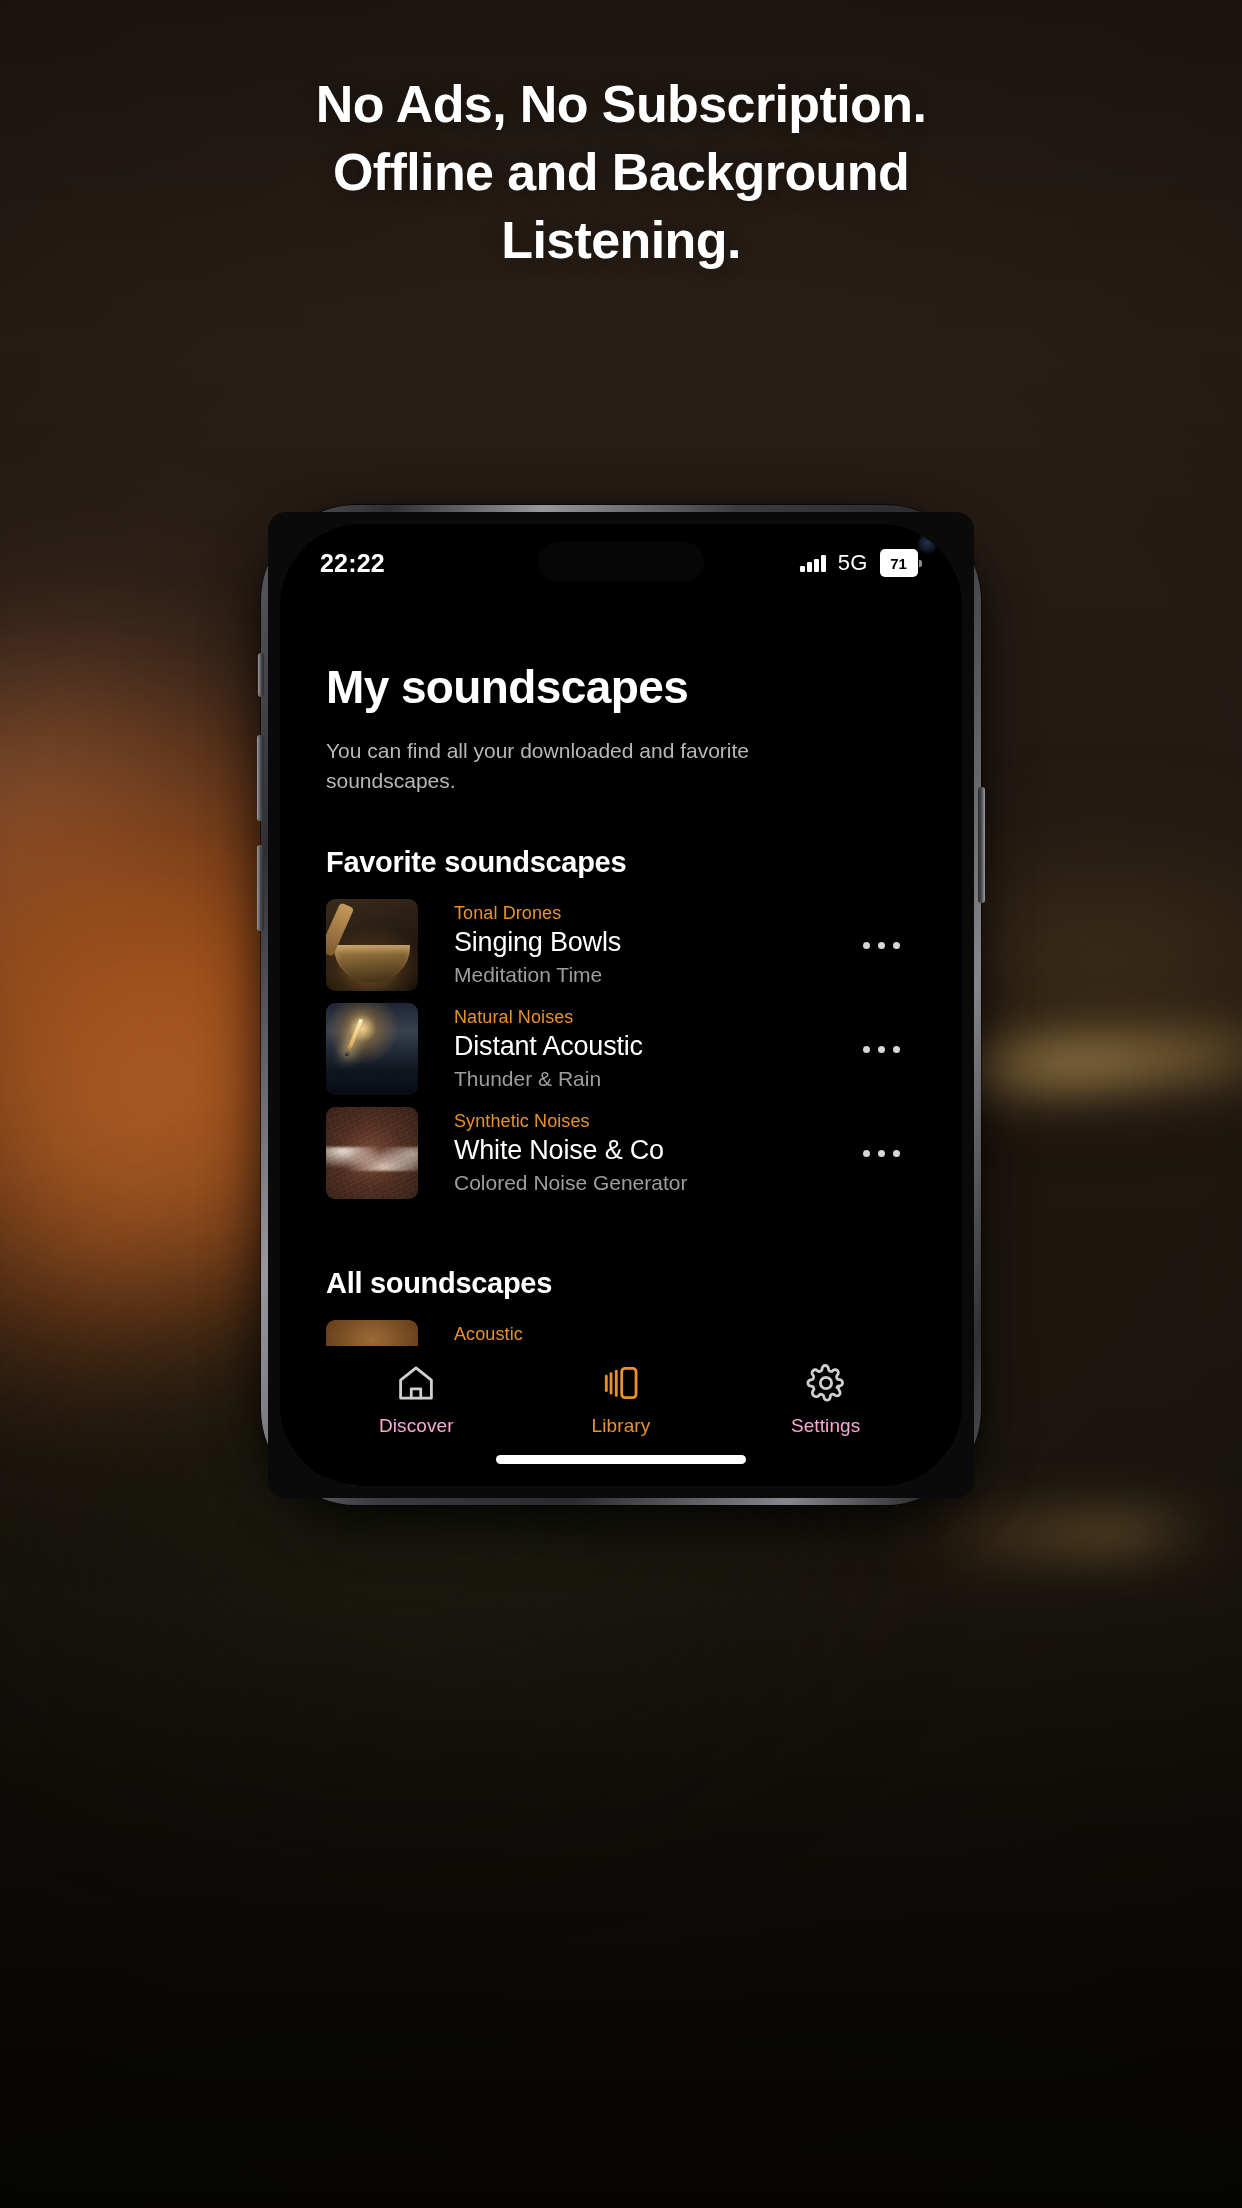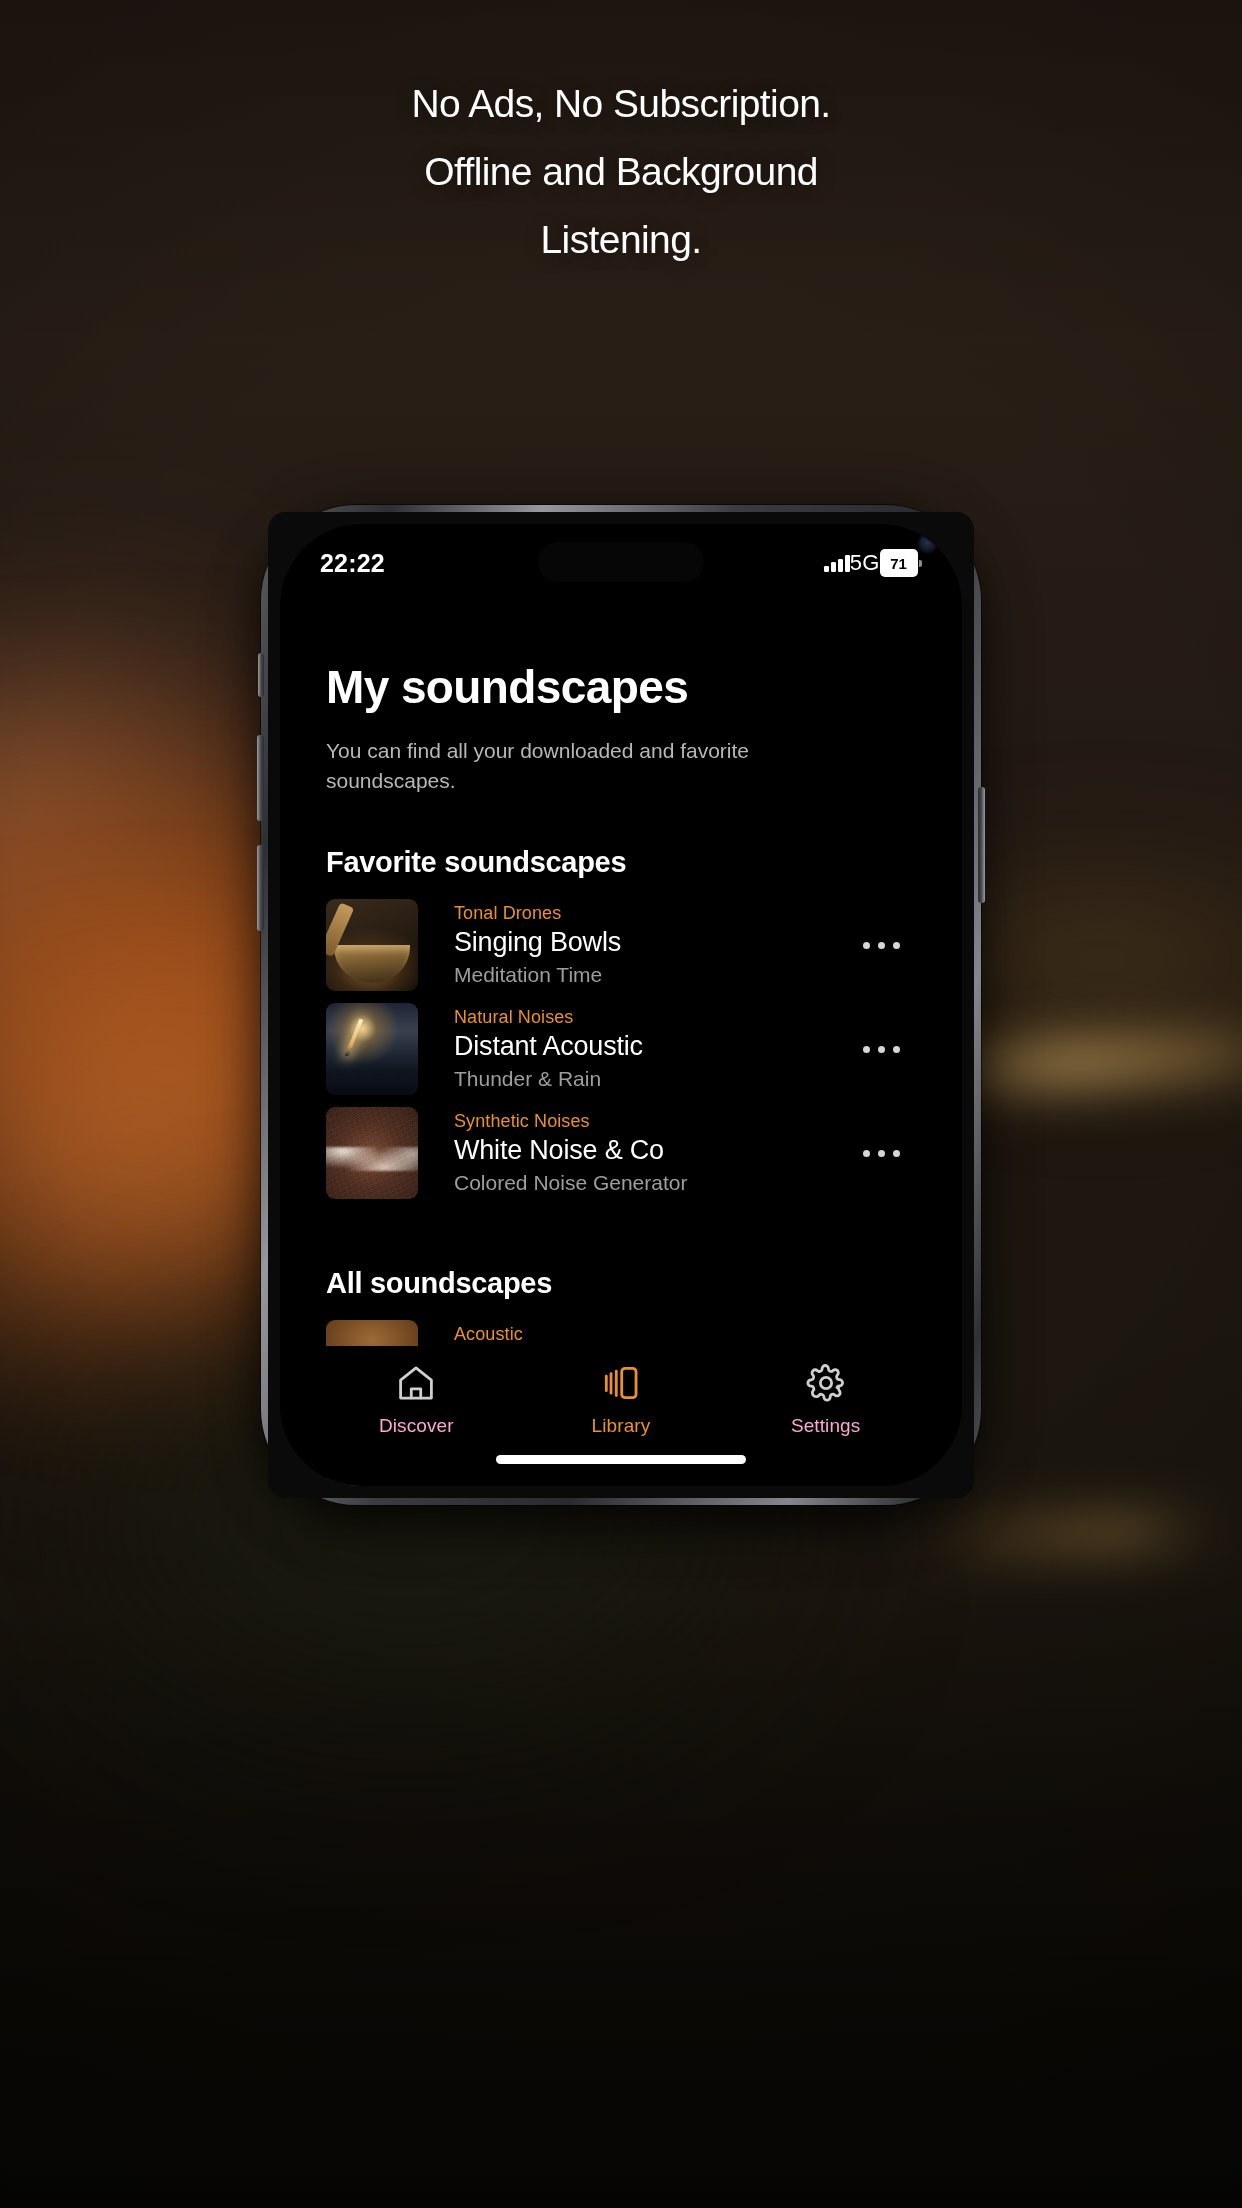--- a/index.html
+++ b/index.html
@@ -68,23 +68,23 @@
       radial-gradient(ellipse 120% 70% at 50% 42%, rgba(0,0,0,0) 40%, rgba(0,0,0,0.42) 100%),
       linear-gradient(180deg, rgba(0,0,0,0.28) 0%, rgba(0,0,0,0) 16%, rgba(0,0,0,0) 72%, rgba(0,0,0,0.55) 100%);
   }
 
   
   #headline {
     position: absolute;
     left: 0; right: 0; top: 70px;
     text-align: center;
     color: #ffffff;
-    font-size: 39px;
+    font-size: 52px;
     line-height: 68px;
-    font-weight: 400;
+    font-weight: 700;
     letter-spacing: -0.6px;
     padding: 0 70px;
     text-shadow: 0 2px 18px rgba(0,0,0,0.35);
   }
   #headline .hl-line { display: block; white-space: nowrap; }
 
   
   #phone {
     position: absolute;
     left: 261px; top: 505px;
@@ -138,21 +138,21 @@
   }
 
   
   .status-bar {
     position: absolute; left: 0; right: 0; top: 18px; height: 42px;
     display: flex; align-items: center; justify-content: space-between;
     padding: 0 40px;
     color: #ffffff;
   }
   .status-time { font-size: 25px; font-weight: 600; letter-spacing: 0.2px; }
-  .status-right { display: flex; align-items: center; gap: 0; }
+  .status-right { display: flex; align-items: center; gap: 12px; }
   .sig-bars { display: flex; align-items: flex-end; gap: 2.5px; height: 17px; }
   .sig-bars i { display: block; width: 4.5px; background: #ffffff; border-radius: 1.2px; }
   .sig-bars i:nth-child(1){ height: 6px; }
   .sig-bars i:nth-child(2){ height: 9.5px; }
   .sig-bars i:nth-child(3){ height: 13px; }
   .sig-bars i:nth-child(4){ height: 17px; }
   .net-label { font-size: 22px; font-weight: 500; letter-spacing: 0.2px; }
   .battery { position: relative; display: flex; align-items: center; }
   .battery-body {
     width: 38px; height: 28px; border-radius: 5px;

